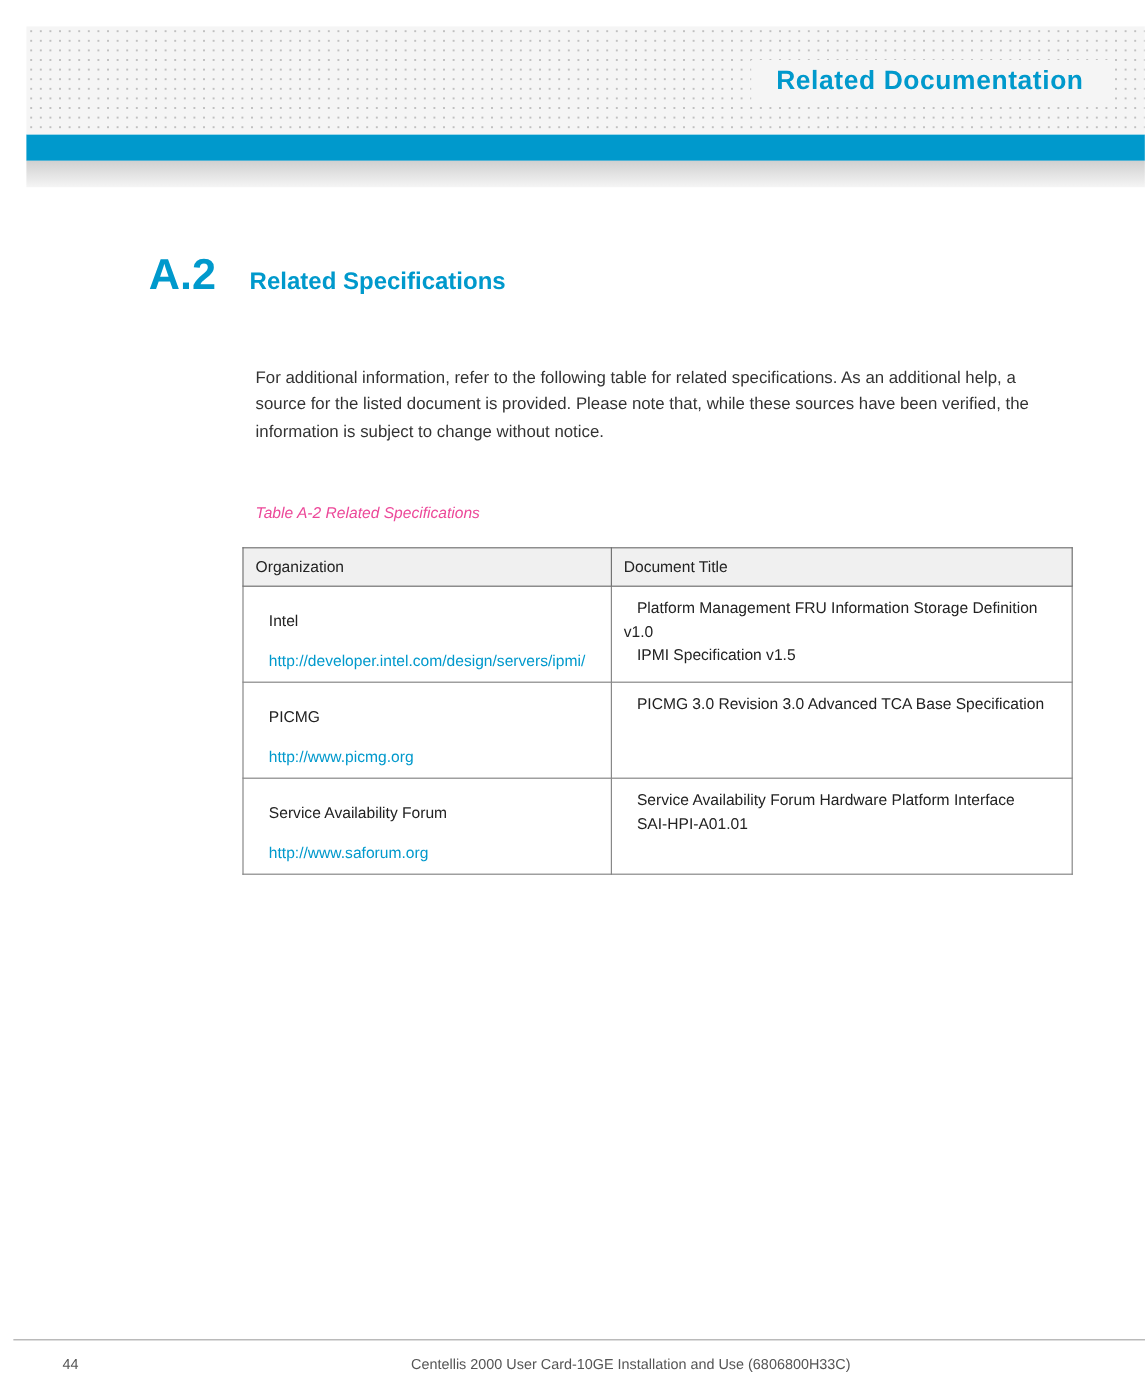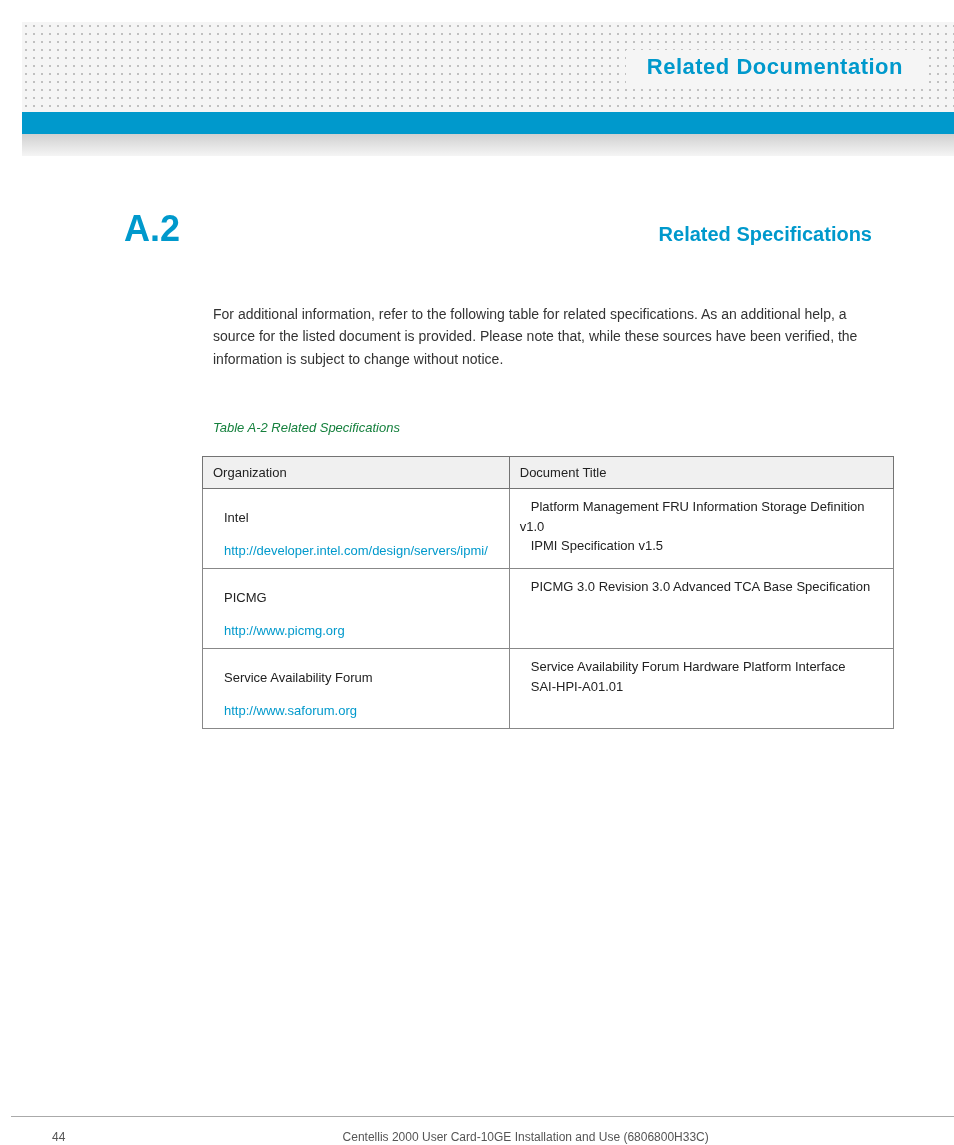--- a/index.html
+++ b/index.html
@@ -62,23 +62,22 @@
 
     
     .main-content {
       padding: 30px 60px 60px 80px;
     }
 
     
     .section-heading {
       display: flex;
       align-items: baseline;
-      gap: 20px;
+      gap: 4px;
       margin-bottom: 20px;
-      justify-content: space-between;
     }
 
     .section-number {
       font-size: 36px;
       font-weight: bold;
       color: #0099cc;
       min-width: 80px;
     }
 
     .section-title {
@@ -93,21 +92,21 @@
       line-height: 1.6;
       color: #333;
       margin-bottom: 28px;
       margin-left: 100px;
     }
 
     
     .table-caption {
       font-size: 13px;
       font-style: italic;
-      color: #15803d;
+      color: #ec4899;
       margin-bottom: 10px;
       margin-left: 100px;
     }
 
     
     .spec-table {
       width: calc(100% - 100px);
       margin-left: 100px;
       border-collapse: collapse;
       border: 1px solid #888;

